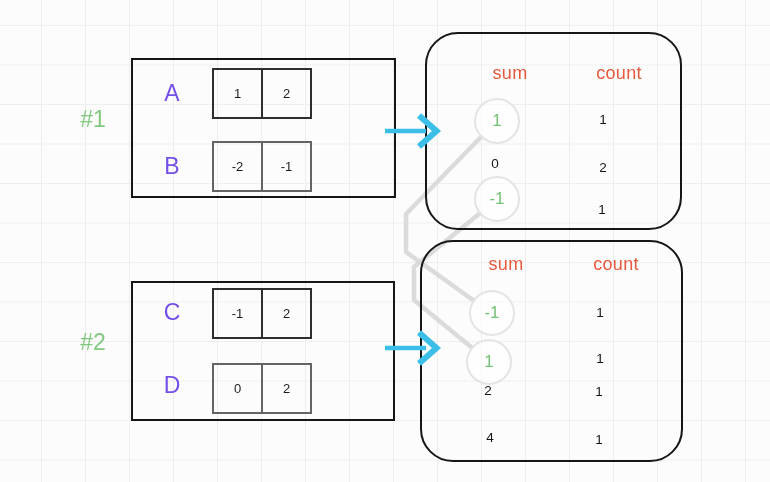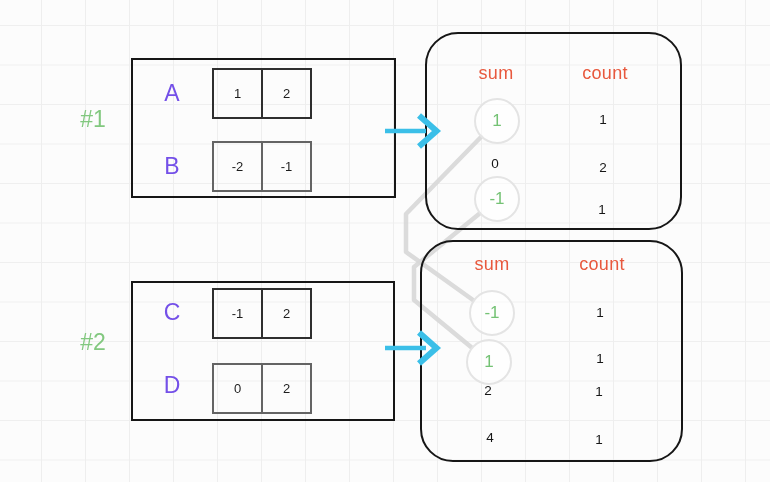--- a/index.html
+++ b/index.html
@@ -27,21 +27,21 @@
     display:flex;align-items:center;justify-content:center;
     font-size:13px;color:#1d1d1d;background:transparent;
   }
   .cell + .cell{margin-left:-2px;}
   .cells-gray .cell{border-color:#646464;}
 
   .round-table{
     box-sizing:border-box;border:2px solid #161616;border-radius:33px;
     background:transparent;
   }
-  .th{font-size:18px;color:#e8583d;letter-spacing:.3px;}
+  .th{font-size:18px;color:#e8583d;letter-spacing:.3px;margin-left:14px;}
   .num{font-size:13.5px;color:#161616;}
   .sum-circle{
     box-sizing:border-box;width:46px;height:46px;border-radius:50%;
     border:2px solid #e4e4e4;background:rgba(255,255,255,.55);
     display:flex;align-items:center;justify-content:center;
     font-size:17px;color:#74c274;
   }
 </style>
 </head>
 <body>

